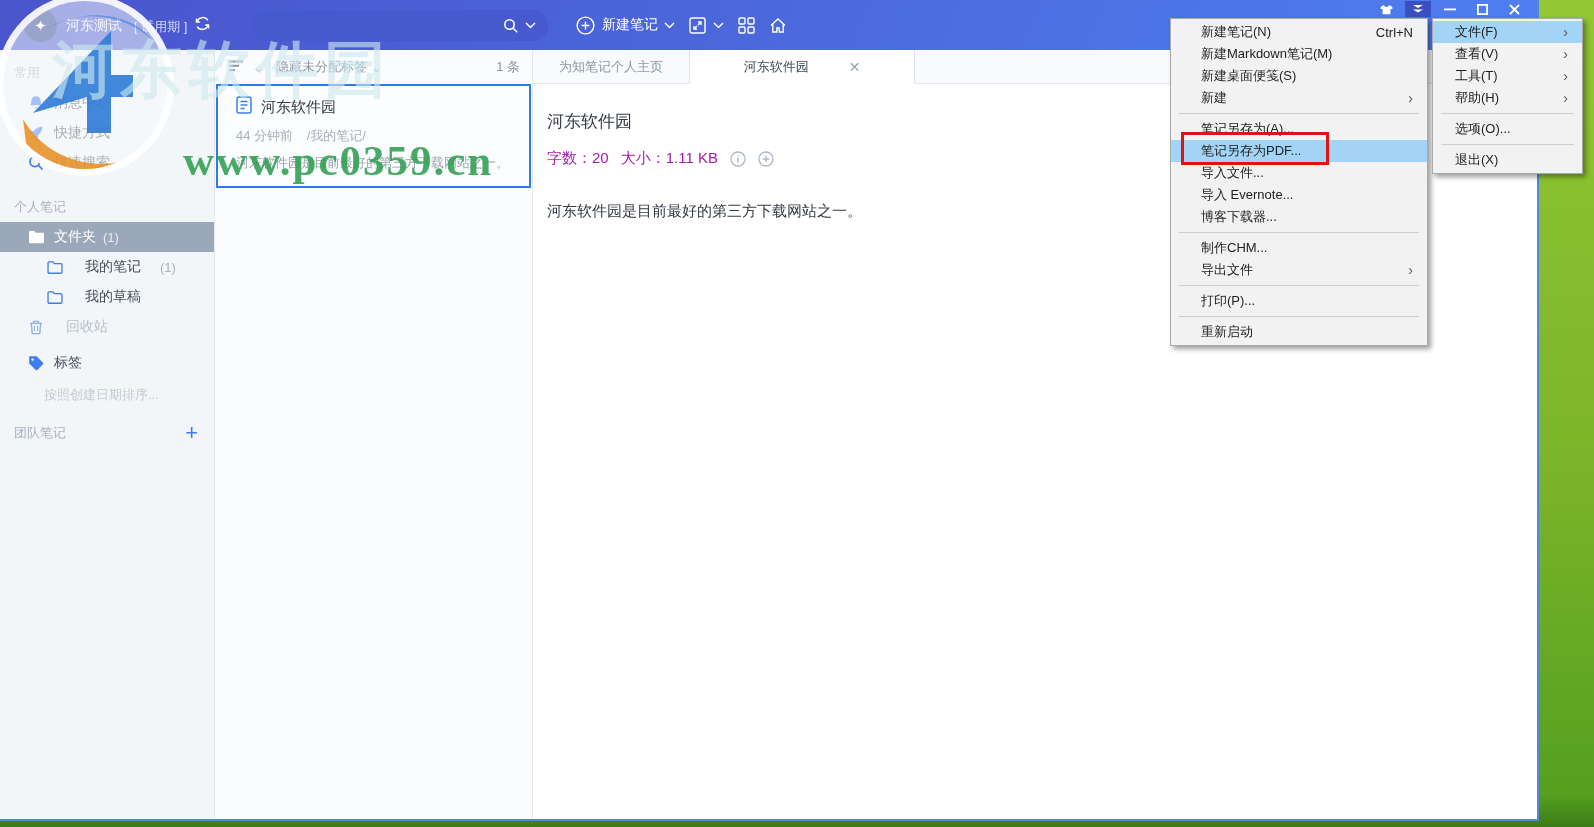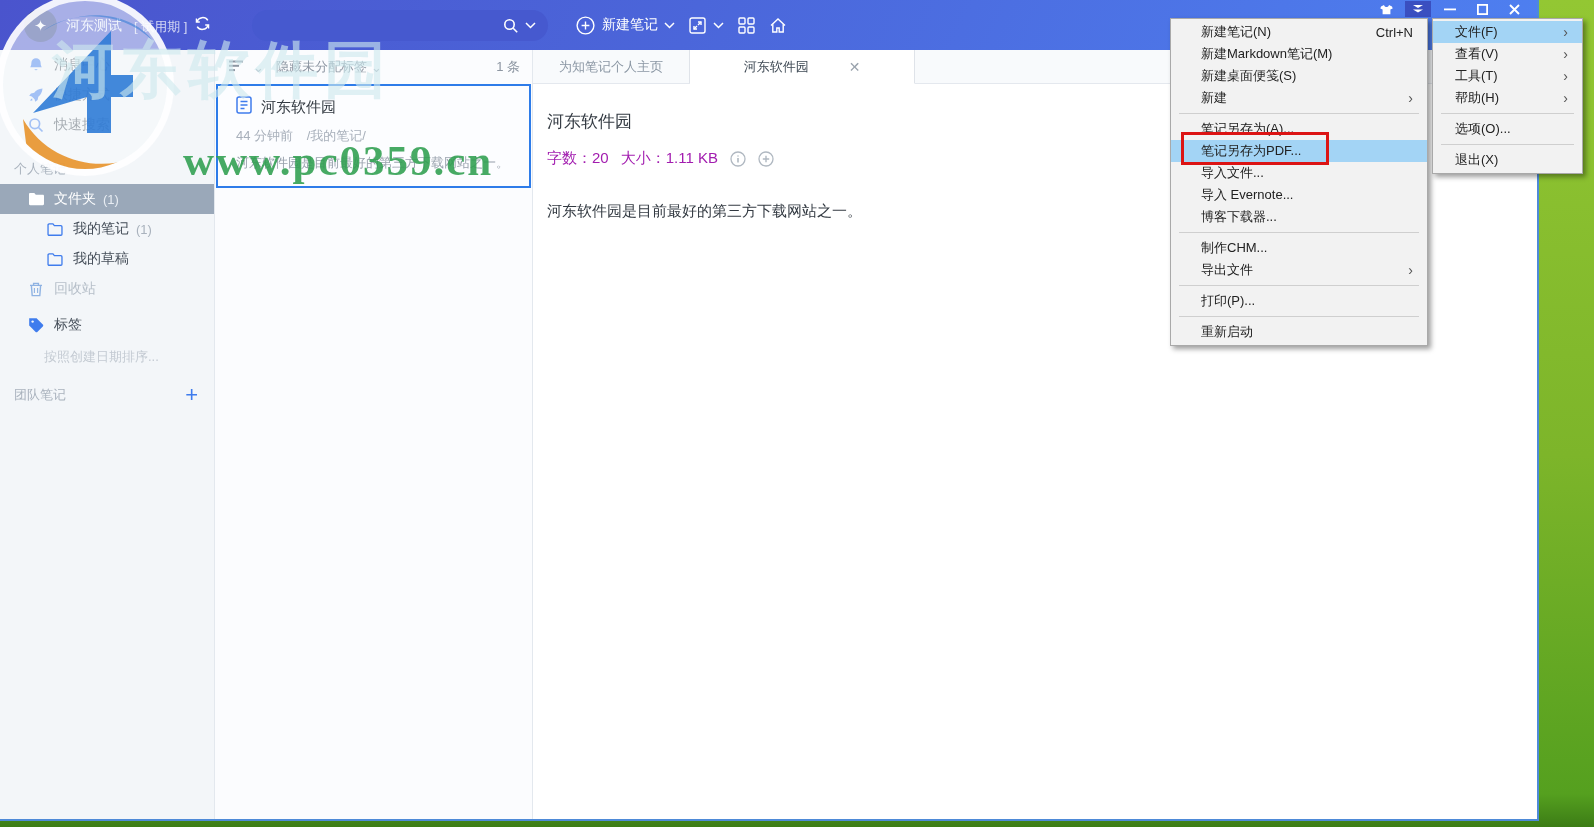--- a/index.html
+++ b/index.html
@@ -43,21 +43,21 @@
   
   .main { position:absolute; left:0; top:50px; right:0; bottom:0; display:flex; }
   .sidebar { width:215px; background:#f3f6f9; border-right:1px solid #e3e8ee; position:relative; flex:none; }
   .notelist { width:318px; background:#fbfcfe; border-right:1px solid #e3e8ee; position:relative; flex:none; }
   .editorcol { flex:1; background:#fff; position:relative; }
   
   .side-section { color:#a9b2bd; font-size:13px; padding:14px 0 6px 14px; }
   .side-item { height:30px; display:flex; align-items:center; font-size:14px; color:#454e59; cursor:default; }
   .side-item .ic { width:18px; display:flex; justify-content:center; margin-right:9px; color:#3f7ced; }
   .side-item.lvl1 { padding-left:27px; }
-  .side-item.lvl2 { padding-left:46px; }
+  .side-item.lvl2 { padding-left:46px;gap:12px; }
   .side-item.selected { background:#9aa8b9; color:#fff; }
   .side-item.selected .ic { color:#fff; }
   .side-item .cnt { margin-left:7px; color:#a9b2bd; font-size:13px; }
   .side-item.selected .cnt { color:#e8edf3; }
   .side-item.dim { color:#b6bfc9;padding-left:27px; }
   .side-item.dim .ic { color:#8fb3e3; }
   .side-link { font-size:13px; color:#c3cad2; padding:8px 0 4px 44px; }
   .team-row { display:flex; align-items:center; justify-content:space-between; padding:16px 16px 4px 14px; }
   .team-row .lbl { color:#a9b2bd; font-size:13px; }
   .plus-btn { color:#3f7ced; font-size:22px; line-height:18px; }
@@ -200,20 +200,21 @@
             <path d="M2 8.5L9 2l7 6.5"></path>
             <path d="M3.8 7.2V15h4V11h2.4v4h4V7.2"></path>
           </svg>
       </div>
     </div>
   </div>
 
   <div class="main">
 
     <div class="sidebar">
+      <div class="side-section">常用</div>
 
       <div class="side-item lvl1">
         <span class="ic">
             <svg width="16" height="16" viewBox="0 0 16 16" fill="#3f7ced">
               <path d="M8 1.2a4.6 4.6 0 0 0-4.6 4.6c0 3-1.2 4.4-1.2 4.4h11.6s-1.2-1.4-1.2-4.4A4.6 4.6 0 0 0 8 1.2z"></path>
               <path d="M6.4 12.2a1.7 1.7 0 0 0 3.2 0z"></path>
             </svg>
           </span>
         <span>消息中心</span>
       </div>

